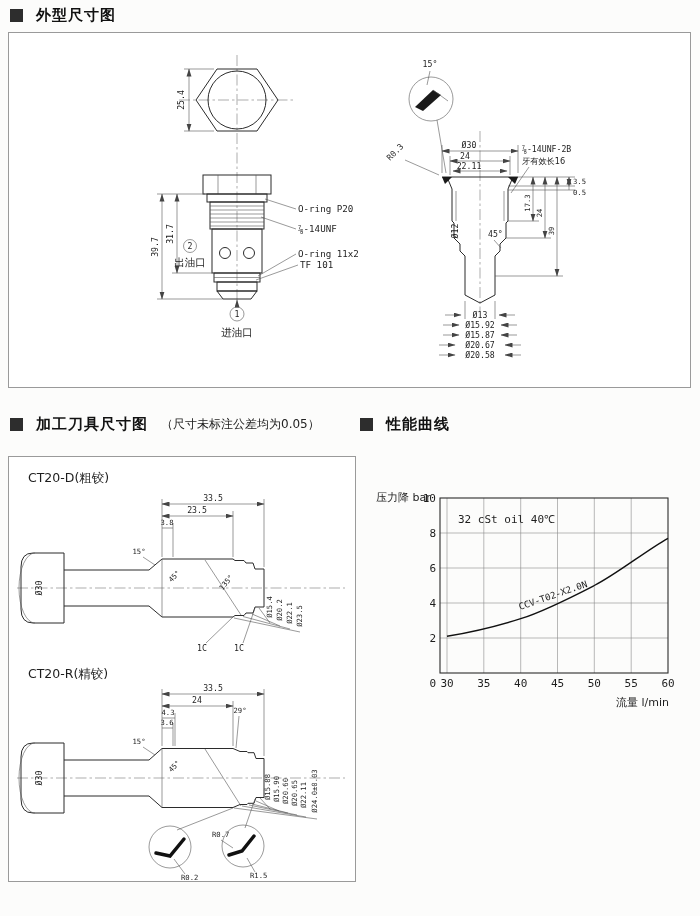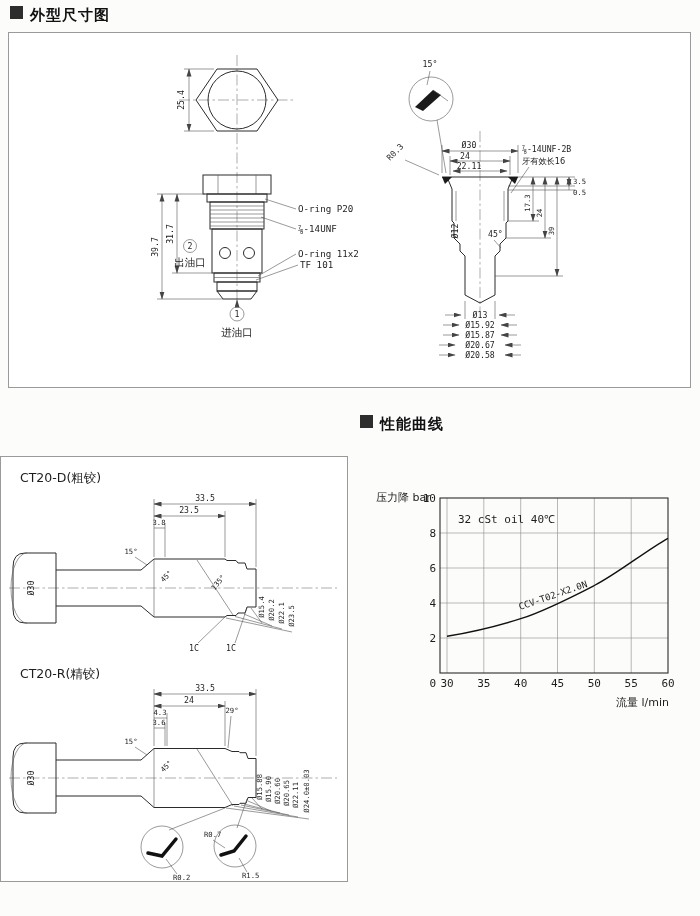--- a/index.html
+++ b/index.html
@@ -1,18 +1,18 @@
 <!DOCTYPE html>
 <html><head>
 <meta charset="utf-8">
 <style>
   *{margin:0;padding:0;box-sizing:border-box}
   body{background:#ddd;font-family:"Liberation Sans",sans-serif}
   .page{position:relative;width:700px;height:916px;background:#fcfcfb;margin:0 auto;overflow:hidden}
-  .hdr{position:absolute;display:flex;gap:7px}
+  .hdr{position:absolute;display:flex;align-items:center;gap:13px}
   .hdr .sq{width:13px;height:13px;background:#2d2d2d;flex:0 0 auto}
   .hdr .t{font-size:15px;font-weight:bold;color:#111;letter-spacing:1px;font-family:"DejaVu Sans","Liberation Sans",sans-serif}
   .hdr .n{font-size:12px;color:#222;font-family:"DejaVu Sans","Liberation Sans",sans-serif}
   .box{position:absolute;border:1px solid #9a9a9a;background:#fff}
   .chartwrap{position:absolute}
   svg text{fill:#1d1d1d;font-family:"DejaVu Sans Mono","Liberation Mono",monospace}
   svg text.cjk{font-family:"DejaVu Sans","Liberation Sans",sans-serif}
   .ol{stroke:#2b2b2b;stroke-width:1;fill:none;stroke-linejoin:miter}
   .thin{stroke:#555;stroke-width:.6;fill:none}
   .dim{stroke:#555;stroke-width:.6;fill:none}
@@ -173,27 +173,32 @@
       <line class="dim" x1="430" y1="312" x2="446" y2="312" marker-end="url(#aE)"></line>
       <line class="dim" x1="496" y1="312" x2="512" y2="312" marker-start="url(#aS)"></line>
       <text class="t8" x="471" y="315" text-anchor="middle">Ø20.67</text>
       <line class="dim" x1="430" y1="322" x2="446" y2="322" marker-end="url(#aE)"></line>
       <line class="dim" x1="496" y1="322" x2="512" y2="322" marker-start="url(#aS)"></line>
       <text class="t8" x="471" y="325" text-anchor="middle">Ø20.58</text>
     </g>
   </svg>
   </div>
 
+  <div class="hdr" style="left:10px;top:415px">
+    <span class="sq"></span>
+    <span class="t">加工刀具尺寸图</span>
+    <span class="n">（尺寸未标注公差均为0.05）</span>
+  </div>
 
   <div class="hdr" style="left:360px;top:415px">
     <span class="sq"></span>
     <span class="t">性能曲线</span>
   </div>
 
-  <div class="box" style="left:0;top:456px;width:348px;height:426px">
+  <div class="box" style="left:8px;top:456px;width:348px;height:426px">
   <svg width="346" height="448" viewBox="0 0 346 448">
 
     <g>
       <text class="t12 cjk" x="19" y="25">CT20-D(粗铰)</text>
       <line class="cl" x1="8" y1="131" x2="336" y2="131"></line>
       <path class="ol" d="M55,96 L24,96 Q12,96 12,110 L12,152 Q12,166 24,166 L55,166 Z"></path>
       <path class="thin" d="M26,96 A16,35 0 0,0 26,166"></path>
       <text class="t8" transform="translate(33,131) rotate(-90)" text-anchor="middle">Ø30</text>
       <line class="ol" x1="55" y1="113" x2="140" y2="113"></line>
       <line class="ol" x1="55" y1="149" x2="140" y2="149"></line>

